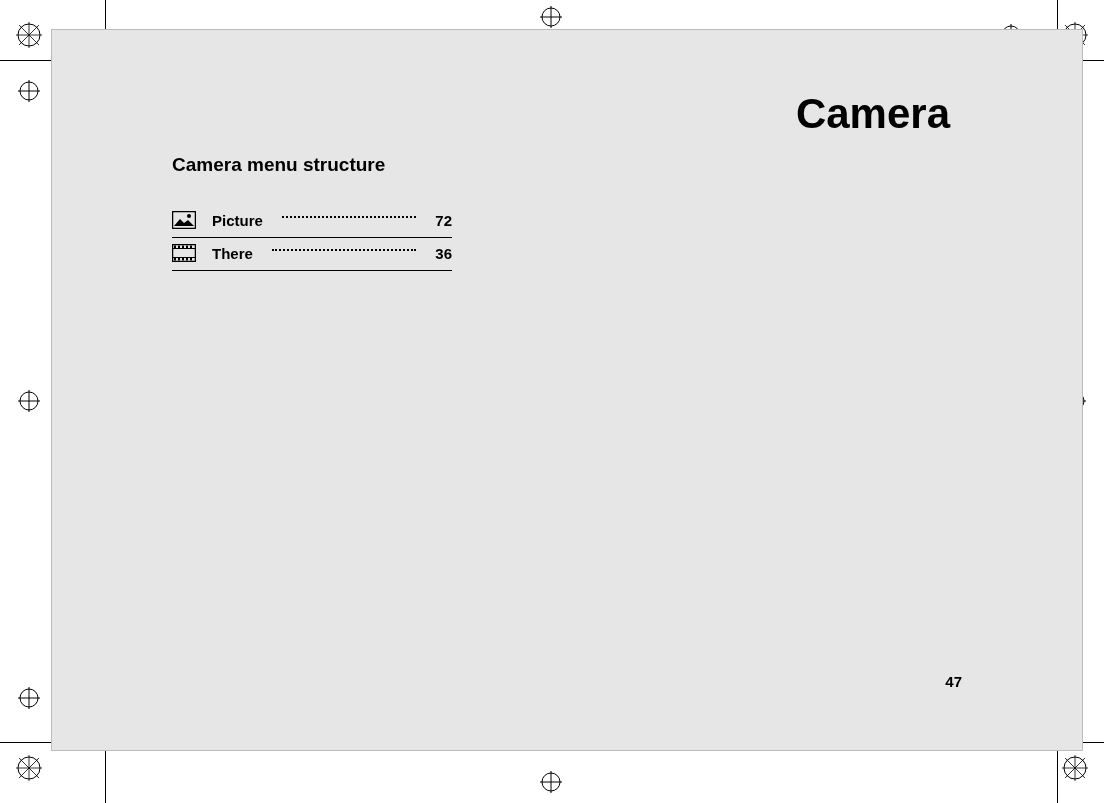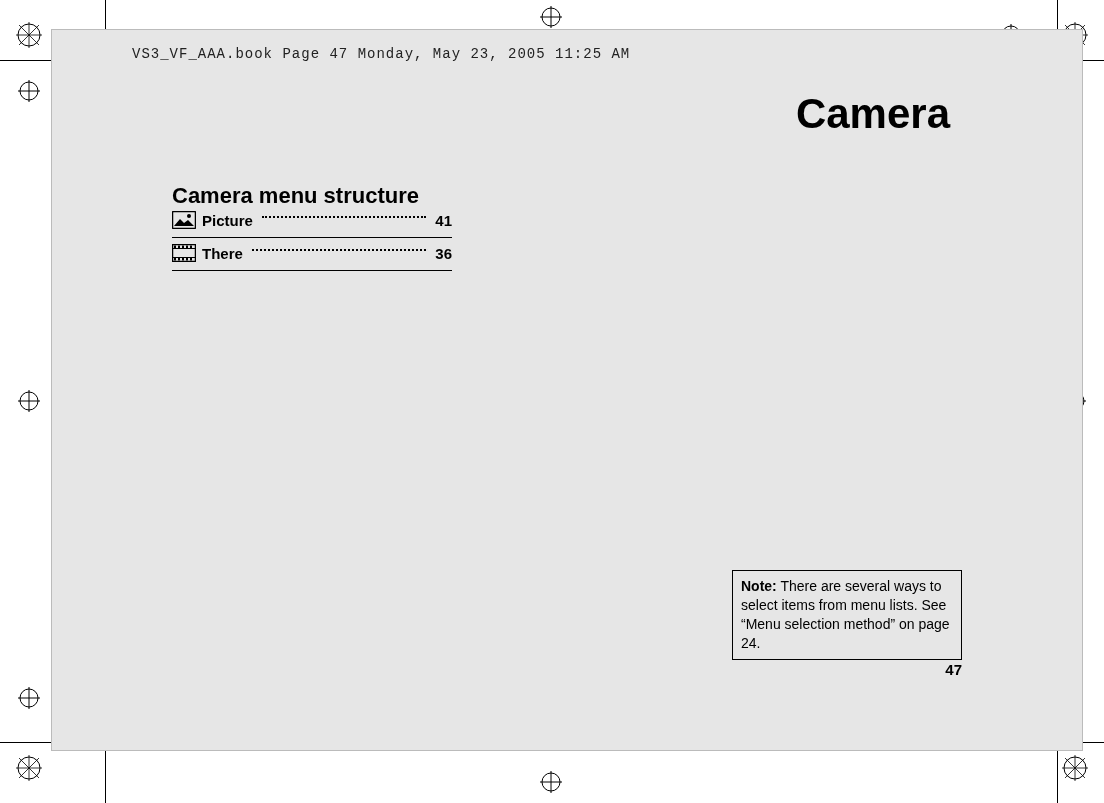--- a/index.html
+++ b/index.html
@@ -47,37 +47,37 @@
     position: absolute;
     right: 12px; top: 0;
     font-family: Arial, Helvetica, sans-serif;
     font-weight: 900;
     font-size: 42px;
     letter-spacing: 0px;
     color: #000;
   }
   .subhead {
     position: absolute;
-    left: 0; top: 93px;
+    left: 0; top: 64px;
     font-family: Arial, Helvetica, sans-serif;
     font-weight: 700;
-    font-size: 22px;
+    font-size: 19px;
     color: #000;
   }
   .toc {
     position: absolute;
     left: 0; top: 115px;
     width: 280px;
   }
   .toc-row {
     display: flex;
     align-items: center;
     border-bottom: 1.5px solid #000;
     padding: 6px 0 8px 0;
-    gap: 6px;
+    gap: 16px;
     font-family: Arial, Helvetica, sans-serif;
     font-weight: 700;
     font-size: 15px;
   }
   .toc-row:first-child { border-top: none; }
   .toc-icon { width: 24px; height: 18px; flex: 0 0 24px; }
   .toc-label { flex: 0 0 auto; }
   .toc-dots {
     flex: 1 1 auto;
     border-bottom: 2px dotted #000;
@@ -93,21 +93,21 @@
     width: 230px;
     border: 1.5px solid #000;
     padding: 6px 8px;
     font-family: Arial, sans-serif;
     font-size: 14px;
     line-height: 1.35;
   }
   .note-box b { font-weight: 700; }
   .page-num {
     position: absolute;
-    right: 0; bottom: 12px;
+    right: 0; bottom: 0;
     font-family: Arial, Helvetica, sans-serif;
     font-weight: 700;
     font-size: 15px;
   }
   .crop-target {
     position: absolute;
   }
 </style>
 </head>
 <body>
@@ -207,41 +207,40 @@
 <div class="crop-target" style="left:1000px; top:24px;">
   <svg width="22" height="22">
       <circle cx="11" cy="11" r="9" fill="none" stroke="#000"></circle>
       <line x1="11" y1="0" x2="11" y2="22" stroke="#000"></line>
       <line x1="0" y1="11" x2="22" y2="11" stroke="#000"></line>
     </svg>
 </div>
 
 <div class="page">
 
-  <div class="header-line">VS3_VF_AAA.book  Page 47  Monday, May 23, 2005  11:25 AM</div>
 
   <div class="content">
 
     <div class="title">Camera</div>
 
     <div class="subhead">Camera menu structure</div>
 
     <div class="toc">
 
       <div class="toc-row">
         <span class="toc-icon">
           <svg viewBox="0 0 24 18">
               <rect x="0.5" y="0.5" width="23" height="17" rx="1" fill="none" stroke="#000" stroke-width="1.5"></rect>
               <circle cx="17" cy="5" r="2" fill="#000"></circle>
               <path d="M2 15 L8 8 L12 12 L16 9 L22 15 Z" fill="#000"></path>
             </svg>
         </span>
         <span class="toc-label">Picture</span>
         <span class="toc-dots"></span>
-        <span class="toc-page">41</span>
+        <span class="toc-page">72</span>
       </div>
 
       <div class="toc-row">
         <span class="toc-icon">
           <svg viewBox="0 0 24 18">
               <rect x="0.5" y="0.5" width="23" height="17" fill="none" stroke="#000" stroke-width="1.5"></rect>
               <rect x="0.5" y="0.5" width="23" height="4" fill="none" stroke="#000"></rect>
               <rect x="0.5" y="13.5" width="23" height="4" fill="none" stroke="#000"></rect>
               <g fill="#000">
                 <rect x="2" y="1.5" width="2" height="2.5"></rect>
@@ -257,20 +256,17 @@
               </g>
             </svg>
         </span>
         <span class="toc-label">There</span>
         <span class="toc-dots"></span>
         <span class="toc-page">36</span>
       </div>
 
     </div>
 
-    <div class="note-box">
-      <b>Note:</b><span> There are several ways to select items from menu lists. See “Menu selection method” on page 24.</span>
-    </div>
 
     <div class="page-num">47</div>
 
   </div>
 </div>
 
 </body></html>

